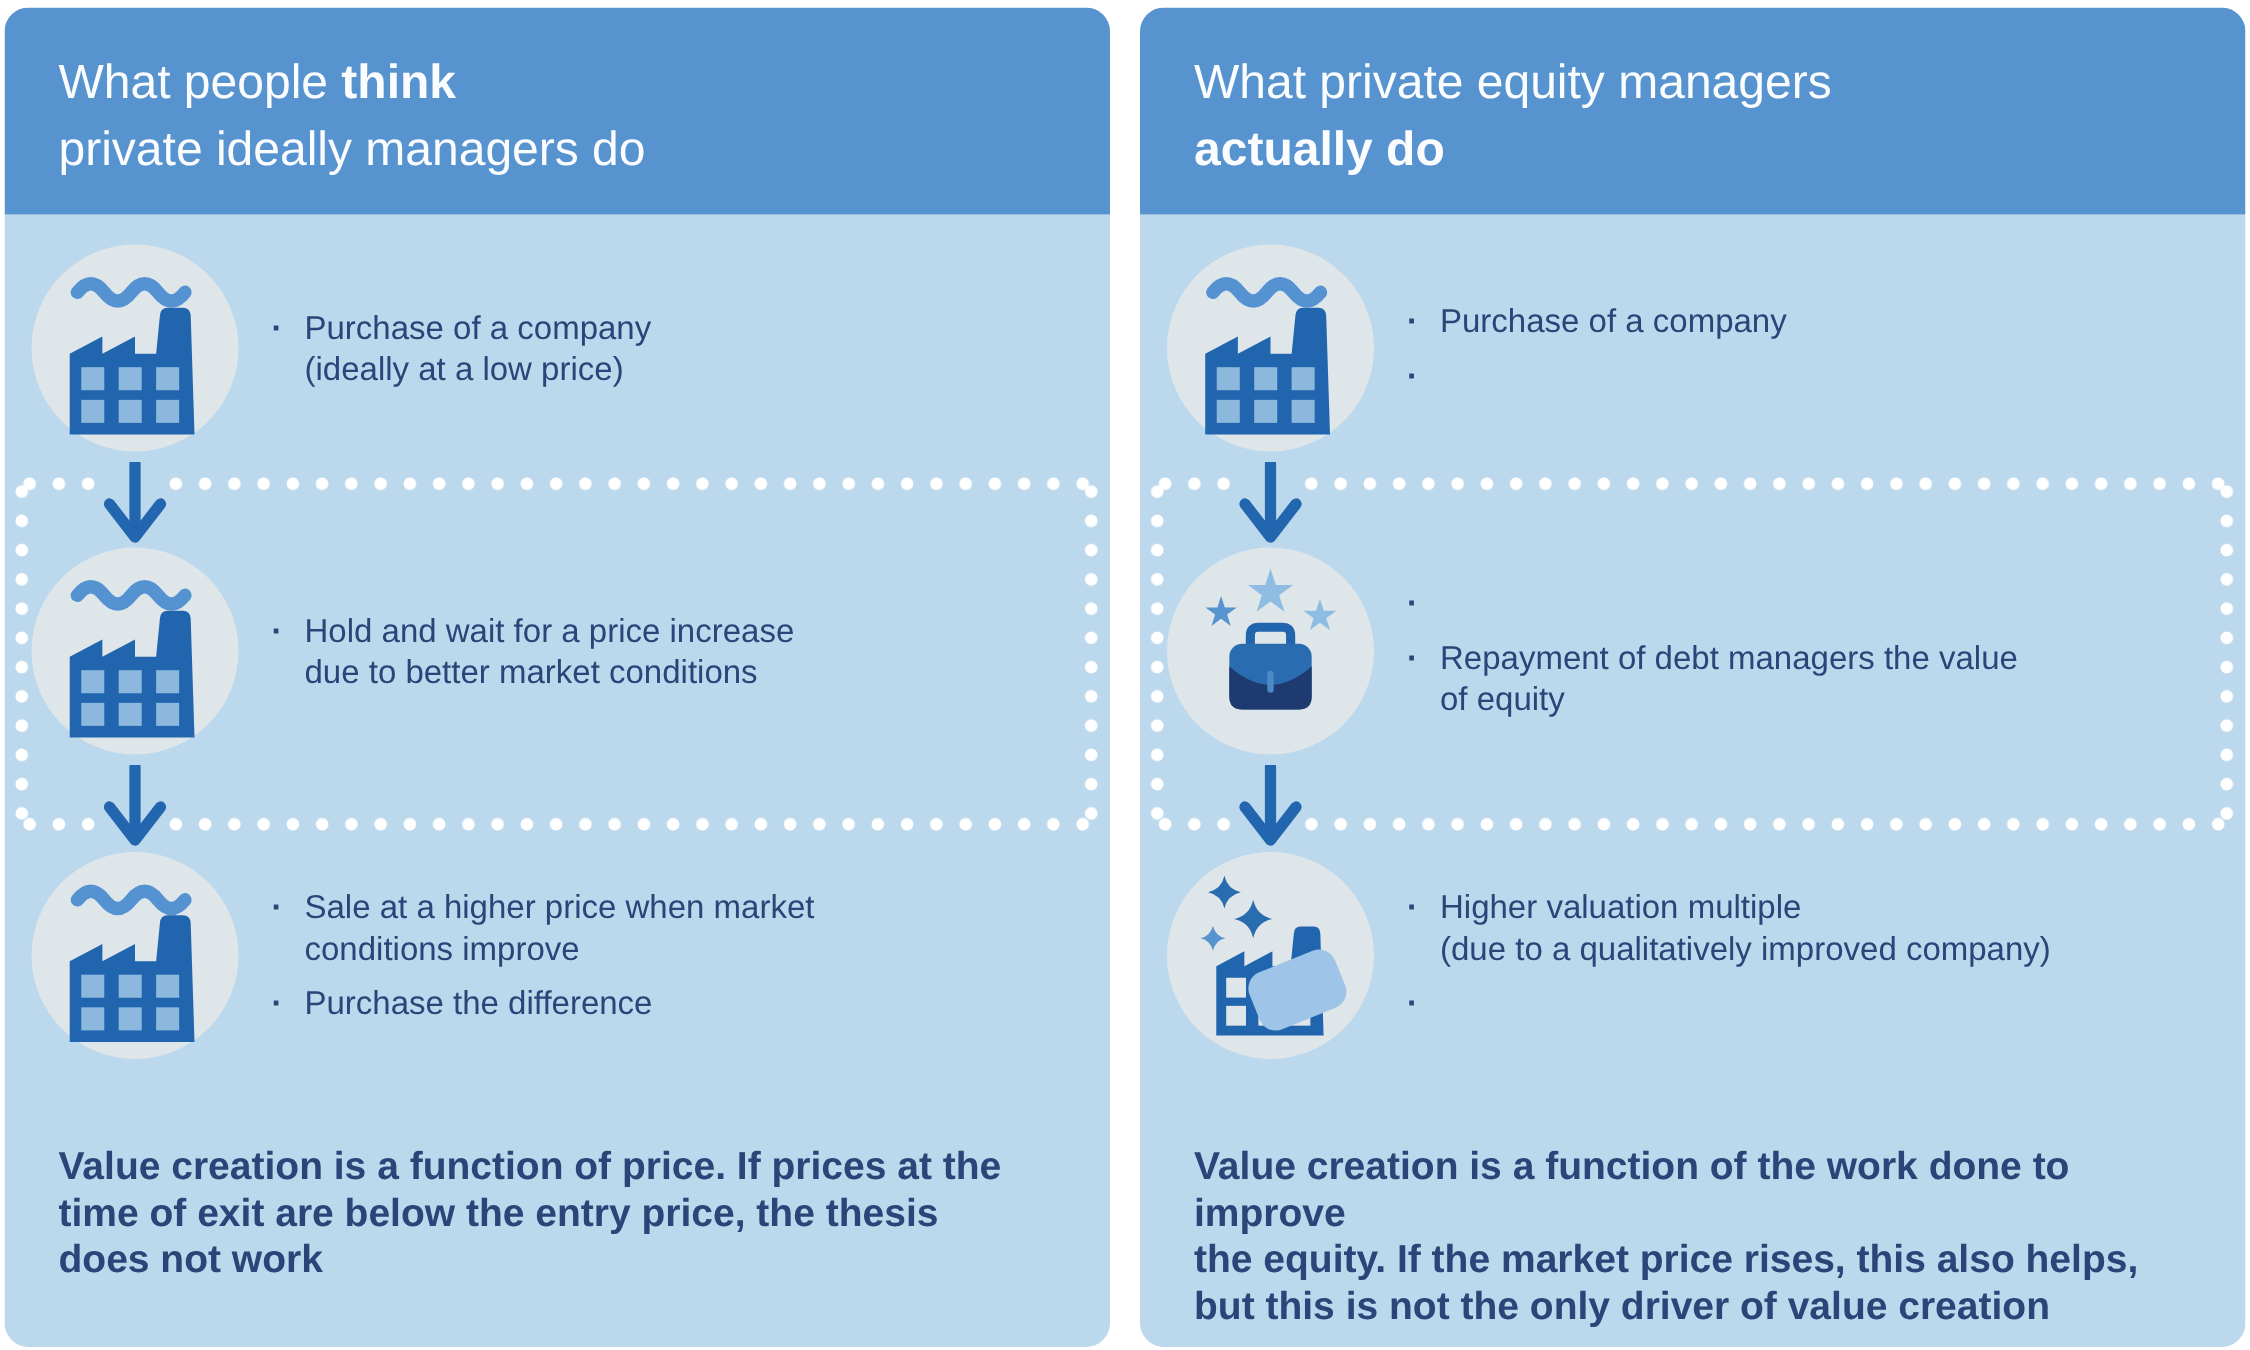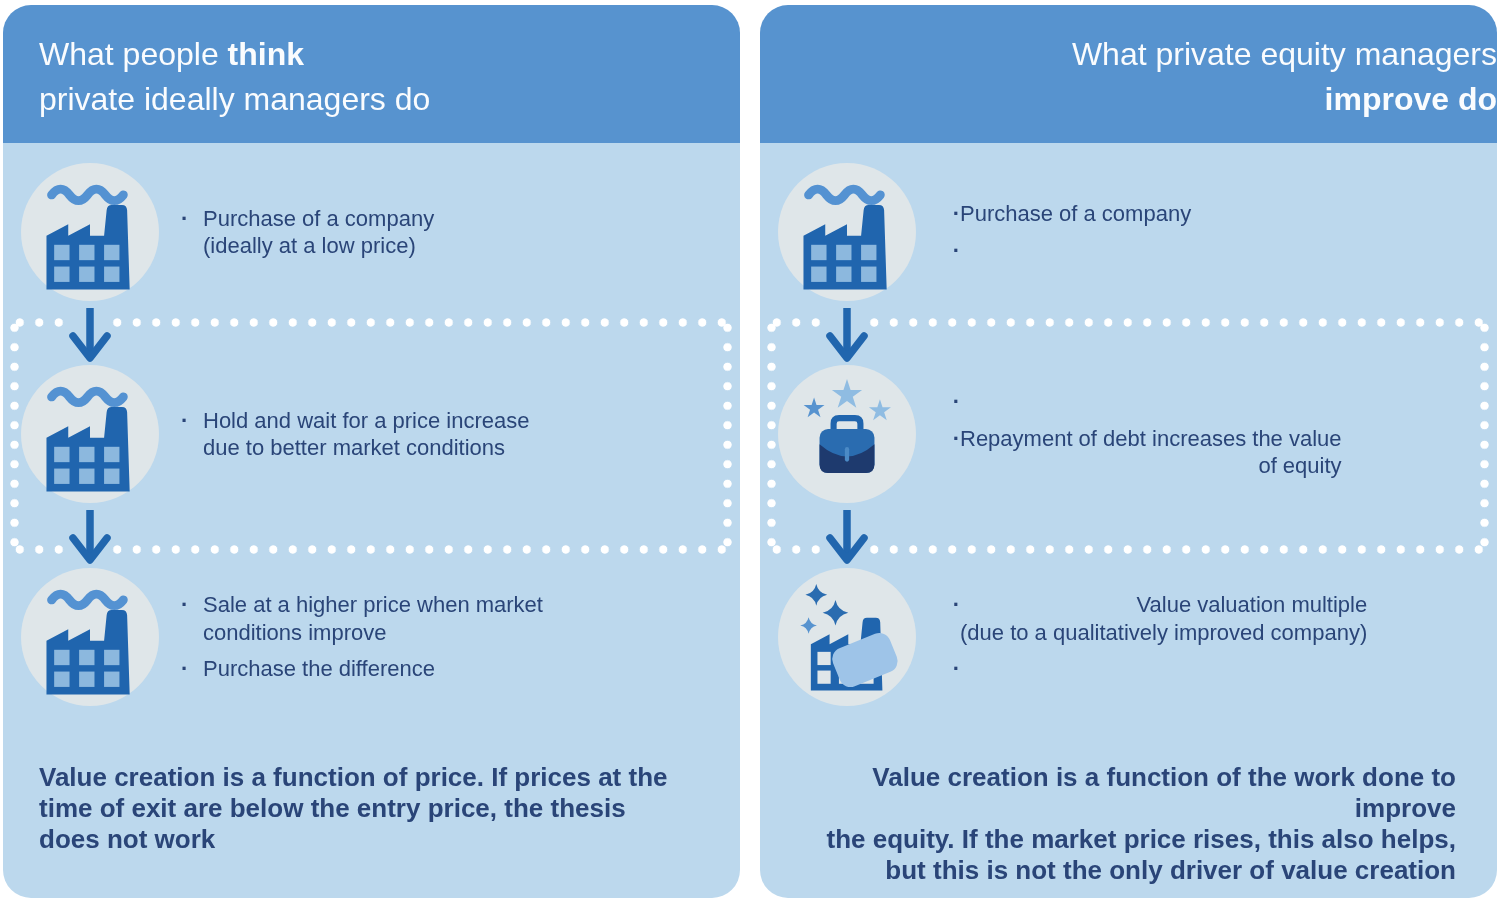--- a/index.html
+++ b/index.html
@@ -3,24 +3,24 @@
 <meta charset="utf-8">
 <style>
   html,body{margin:0;padding:0;}
   body{
     width:1500px;height:900px;position:relative;overflow:hidden;
     background:var(--page-bg,#ffffff);
     font-family:"Liberation Sans", sans-serif;
   }
   .panel{
     position:absolute;top:5px;width:737px;height:893px;
-    border-radius:28px;overflow:hidden;
+    border-radius:16px;overflow:hidden;
   }
   .panel.left{left:3px;}
-  .panel.right{left:760px;text-align:right;}
+  .panel.right{left:760px;}
   .panel-header{
     position:absolute;top:0;left:0;right:0;height:138px;
     background:var(--header-blue);
     color:var(--header-text);
     padding:27px 0 0 36px;box-sizing:border-box;
     font-size:32px;line-height:45px;font-weight:400;
   }
   .panel-header .bold{font-weight:700;}
   .panel-body{
     position:absolute;top:138px;left:0;right:0;bottom:0;
@@ -174,21 +174,21 @@
   <p class="summary">Value creation is a function of price. If prices at the
 time of exit are below the entry price, the thesis
 does not work</p>
 </section>
 
 <section class="panel right">
   <div class="panel-body"></div>
 
   <header class="panel-header">
     <div class="h-line">What private equity managers</div>
-    <div class="h-line bold">improve do</div>
+    <div class="h-line bold">actually do</div>
   </header>
 
   <div class="dotted-box">
     <div class="dh t"></div>
     <div class="dh b"></div>
     <div class="dv l"></div>
     <div class="dv r"></div>
   </div>
 
   <div class="row" style="top:158px;">
@@ -232,21 +232,21 @@
         <path class="case-bottom" d="M27.5 58.5 L27.5 75 Q27.5 82 34.5 82 L65.5 82 Q72.5 82 72.5 75 L72.5 58.5 Q61 68.5 50 68.5 Q39 68.5 27.5 58.5 Z"></path>
         <line class="case-clasp" x1="50" y1="62.5" x2="50" y2="71"></line>
       </svg>
     </div>
     <div class="bullets">
       <div class="bullet">
           <span class="dot">·</span>
         </div>
       <div class="bullet">
           <span class="dot">·</span>
-          <span class="btxt">Repayment of debt increases the value
+          <span class="btxt">Repayment of debt managers the value
 of equity</span>
         </div>
     </div>
   </div>
 
   <svg class="arrow" style="top:505px;" viewBox="0 0 44 56">
     <rect class="arrow-bg" x="0" y="0" width="44" height="56"></rect>
     <path class="arrow-stroke" d="M22 1 L22 44"></path>
     <path class="arrow-stroke" d="M5 28 L22 50 L39 28"></path>
   </svg>
@@ -265,21 +265,21 @@
           <rect class="f-win-white" x="22" y="77" width="12" height="12"></rect>
           <rect class="f-win-white" x="41.5" y="77" width="12" height="12"></rect>
           <rect class="f-win-white" x="61" y="77" width="12" height="12"></rect>
         </g>
         <rect class="tag" x="40" y="52" width="48" height="32" rx="9" transform="rotate(-22 64 68)"></rect>
       </svg>
     </div>
     <div class="bullets">
       <div class="bullet">
           <span class="dot">·</span>
-          <span class="btxt">Value valuation multiple
+          <span class="btxt">Higher valuation multiple
 (due to a qualitatively improved company)</span>
         </div>
       <div class="bullet">
           <span class="dot">·</span>
         </div>
     </div>
   </div>
 
   <p class="summary">Value creation is a function of the work done to improve
 the equity. If the market price rises, this also helps,

